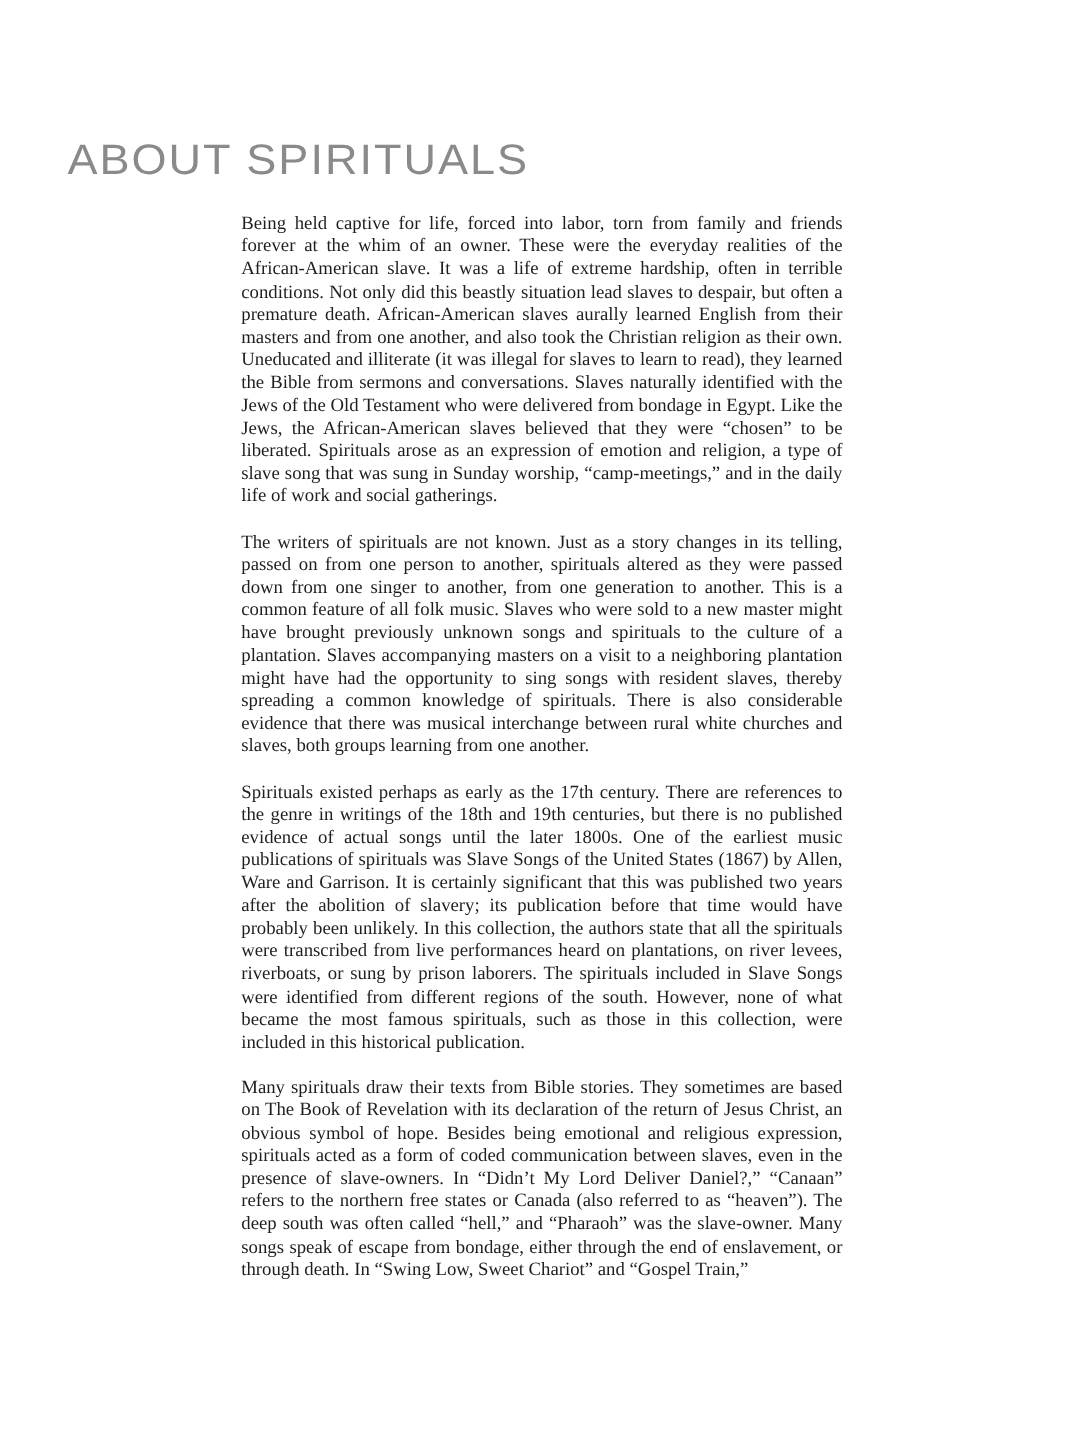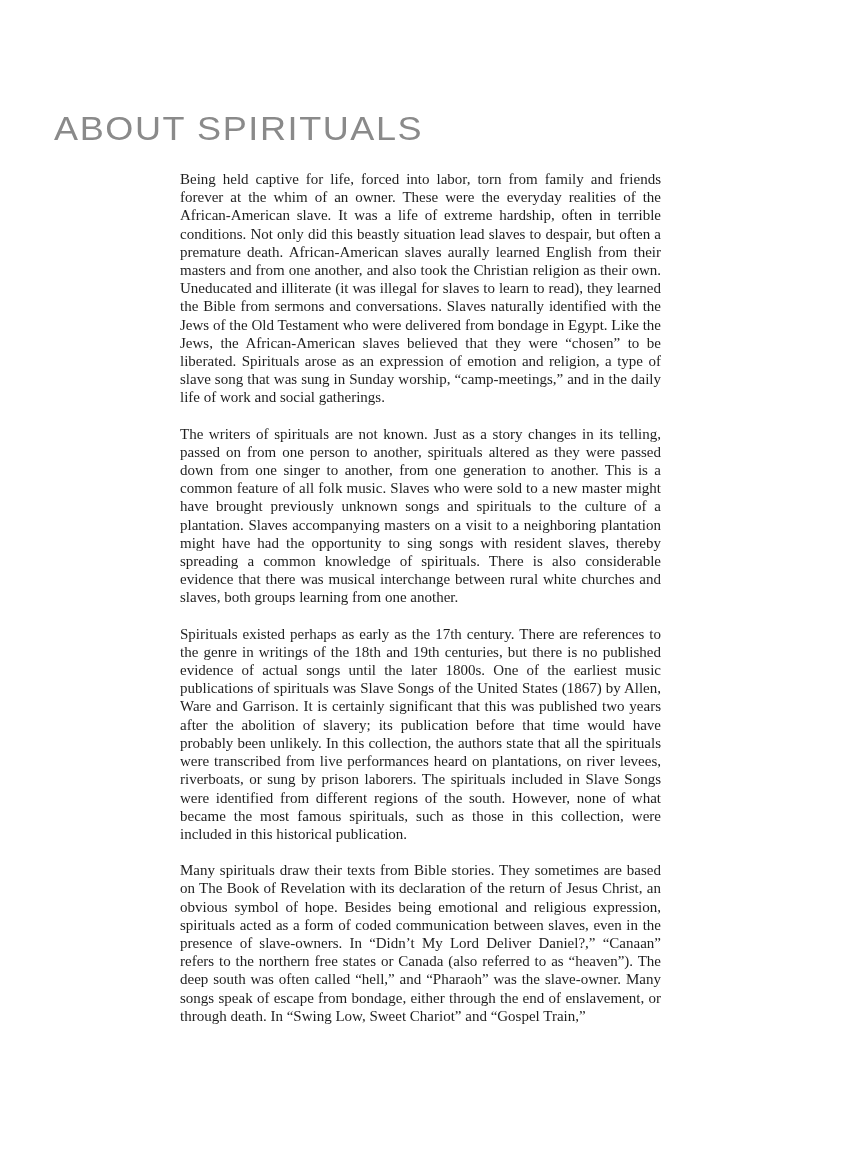--- a/index.html
+++ b/index.html
@@ -22,21 +22,21 @@
     font-size: 34px;
     font-weight: 400;
     letter-spacing: 1.5px;
     color: #8a8a8a;
     transform: scaleX(1.06);
     transform-origin: left top;
     white-space: nowrap;
   }
   .body-text {
     position: absolute;
-    left: 180px;
+    left: 193px;
     top: 170px;
     width: 481px;
     font-family: "Liberation Serif", serif;
     font-size: 15px;
     line-height: 18.2px;
     color: #1e1e1e;
   }
   .body-text p {
     margin: 0 0 18px 0;
     text-align: justify;

